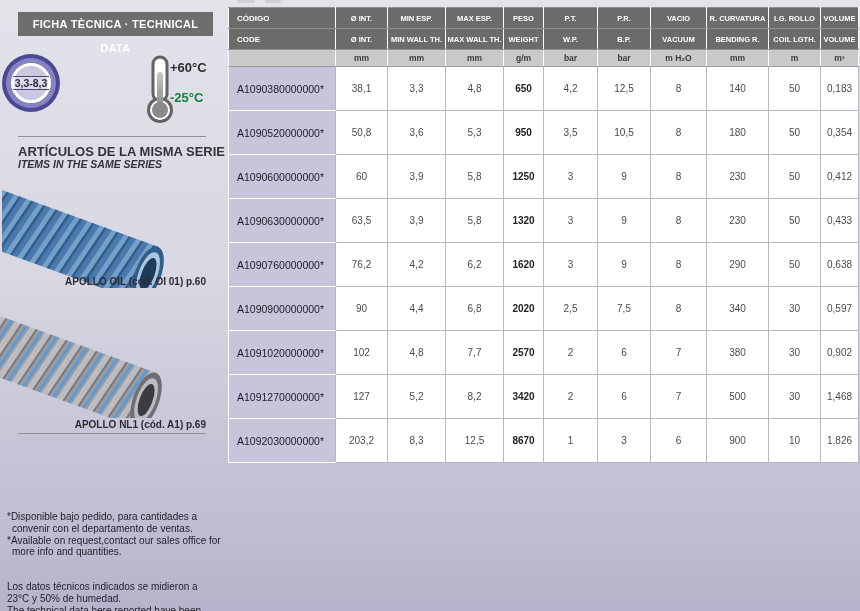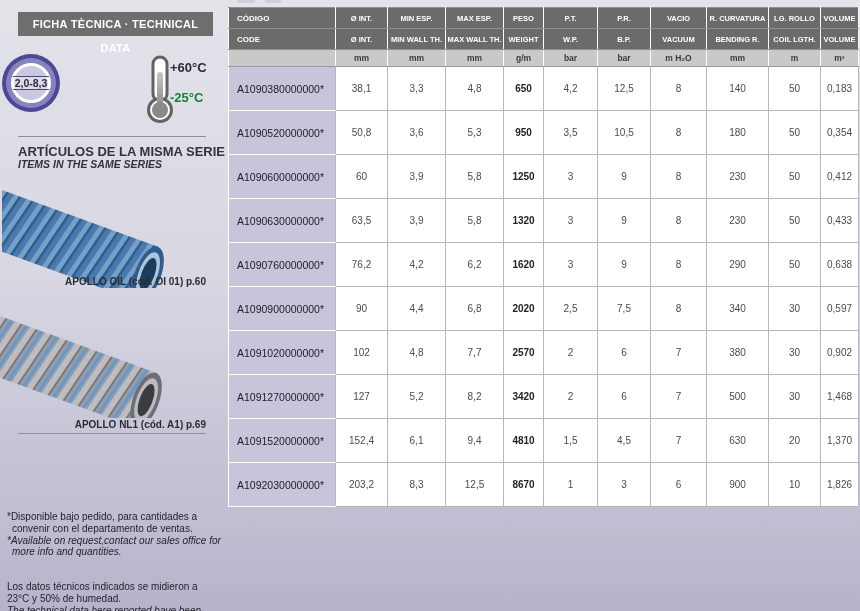--- a/index.html
+++ b/index.html
@@ -40,21 +40,21 @@
   .series-en { left: 18px; top: 158px; font-size: 10.5px; font-weight: bold; font-style: italic; color: #33333a; }
   .hose1-svg { left: 2px; top: 176px; }
   .hose2-svg { left: 0px; top: 300px; }
   .hose-caption {
     left: 0; width: 206px; text-align: right;
     font-size: 10px; font-weight: bold; color: #2b2b30;
   }
   .cap1 { top: 276px; } .cap2 { top: 419px; }
   .footnotes { left: 7px; top: 511px; width: 214px; color: #1f1f28; }
   .fnote { font-size: 10px; line-height: 1.18; }
-  .fnote.italic { font-style: italic; }
+  .fnote.italic { }
   .fnote.hang { padding-left: 5px; text-indent: -5px; }
   .fnote.gap { margin-top: 23px; }
 
   
   .table-wrap { left: 228px; top: 7px; }
   table { border-collapse: collapse; table-layout: fixed; width: 630px; }
   th, td { overflow: hidden; }
   thead th {
     background: #6b6b6b; color: #ffffff;
     font-size: 7.5px; font-weight: bold; text-align: center;
@@ -90,21 +90,21 @@
 <body>
 
 <div class="abs artifact a1"></div>
 <div class="abs artifact a2"></div>
 
 <div class="abs sidebar">
 
   <div class="abs title-bar">FICHA TÈCNICA · TECHNICAL DATA</div>
 
   <div class="abs badge">
-    <span class="badge-label">2,0-8,3</span>
+    <span class="badge-label">3,3-8,3</span>
   </div>
 
   <svg class="abs thermo-svg" width="44" height="72" viewBox="0 0 44 72">
     <defs>
       <linearGradient id="merc" x1="0" y1="0" x2="0" y2="1">
         <stop offset="0" stop-color="#c7c7c7"></stop>
         <stop offset="1" stop-color="#8a8a8a"></stop>
       </linearGradient>
     </defs>
     <rect x="13" y="3" width="14" height="44" rx="7" fill="#ffffff" stroke="#636363" stroke-width="3"></rect>
@@ -320,33 +320,20 @@
           <td class="">8,2</td>
           <td class="bold-cell">3420</td>
           <td class="">2</td>
           <td class="">6</td>
           <td class="">7</td>
           <td class="">500</td>
           <td class="">30</td>
           <td class="">1,468</td>
         </tr>
         <tr>
-          <td class="code-cell">A1091520000000*</td>
-          <td class="">152,4</td>
-          <td class="">6,1</td>
-          <td class="">9,4</td>
-          <td class="bold-cell">4810</td>
-          <td class="">1,5</td>
-          <td class="">4,5</td>
-          <td class="">7</td>
-          <td class="">630</td>
-          <td class="">20</td>
-          <td class="">1,370</td>
-        </tr>
-        <tr>
           <td class="code-cell">A1092030000000*</td>
           <td class="">203,2</td>
           <td class="">8,3</td>
           <td class="">12,5</td>
           <td class="bold-cell">8670</td>
           <td class="">1</td>
           <td class="">3</td>
           <td class="">6</td>
           <td class="">900</td>
           <td class="">10</td>

